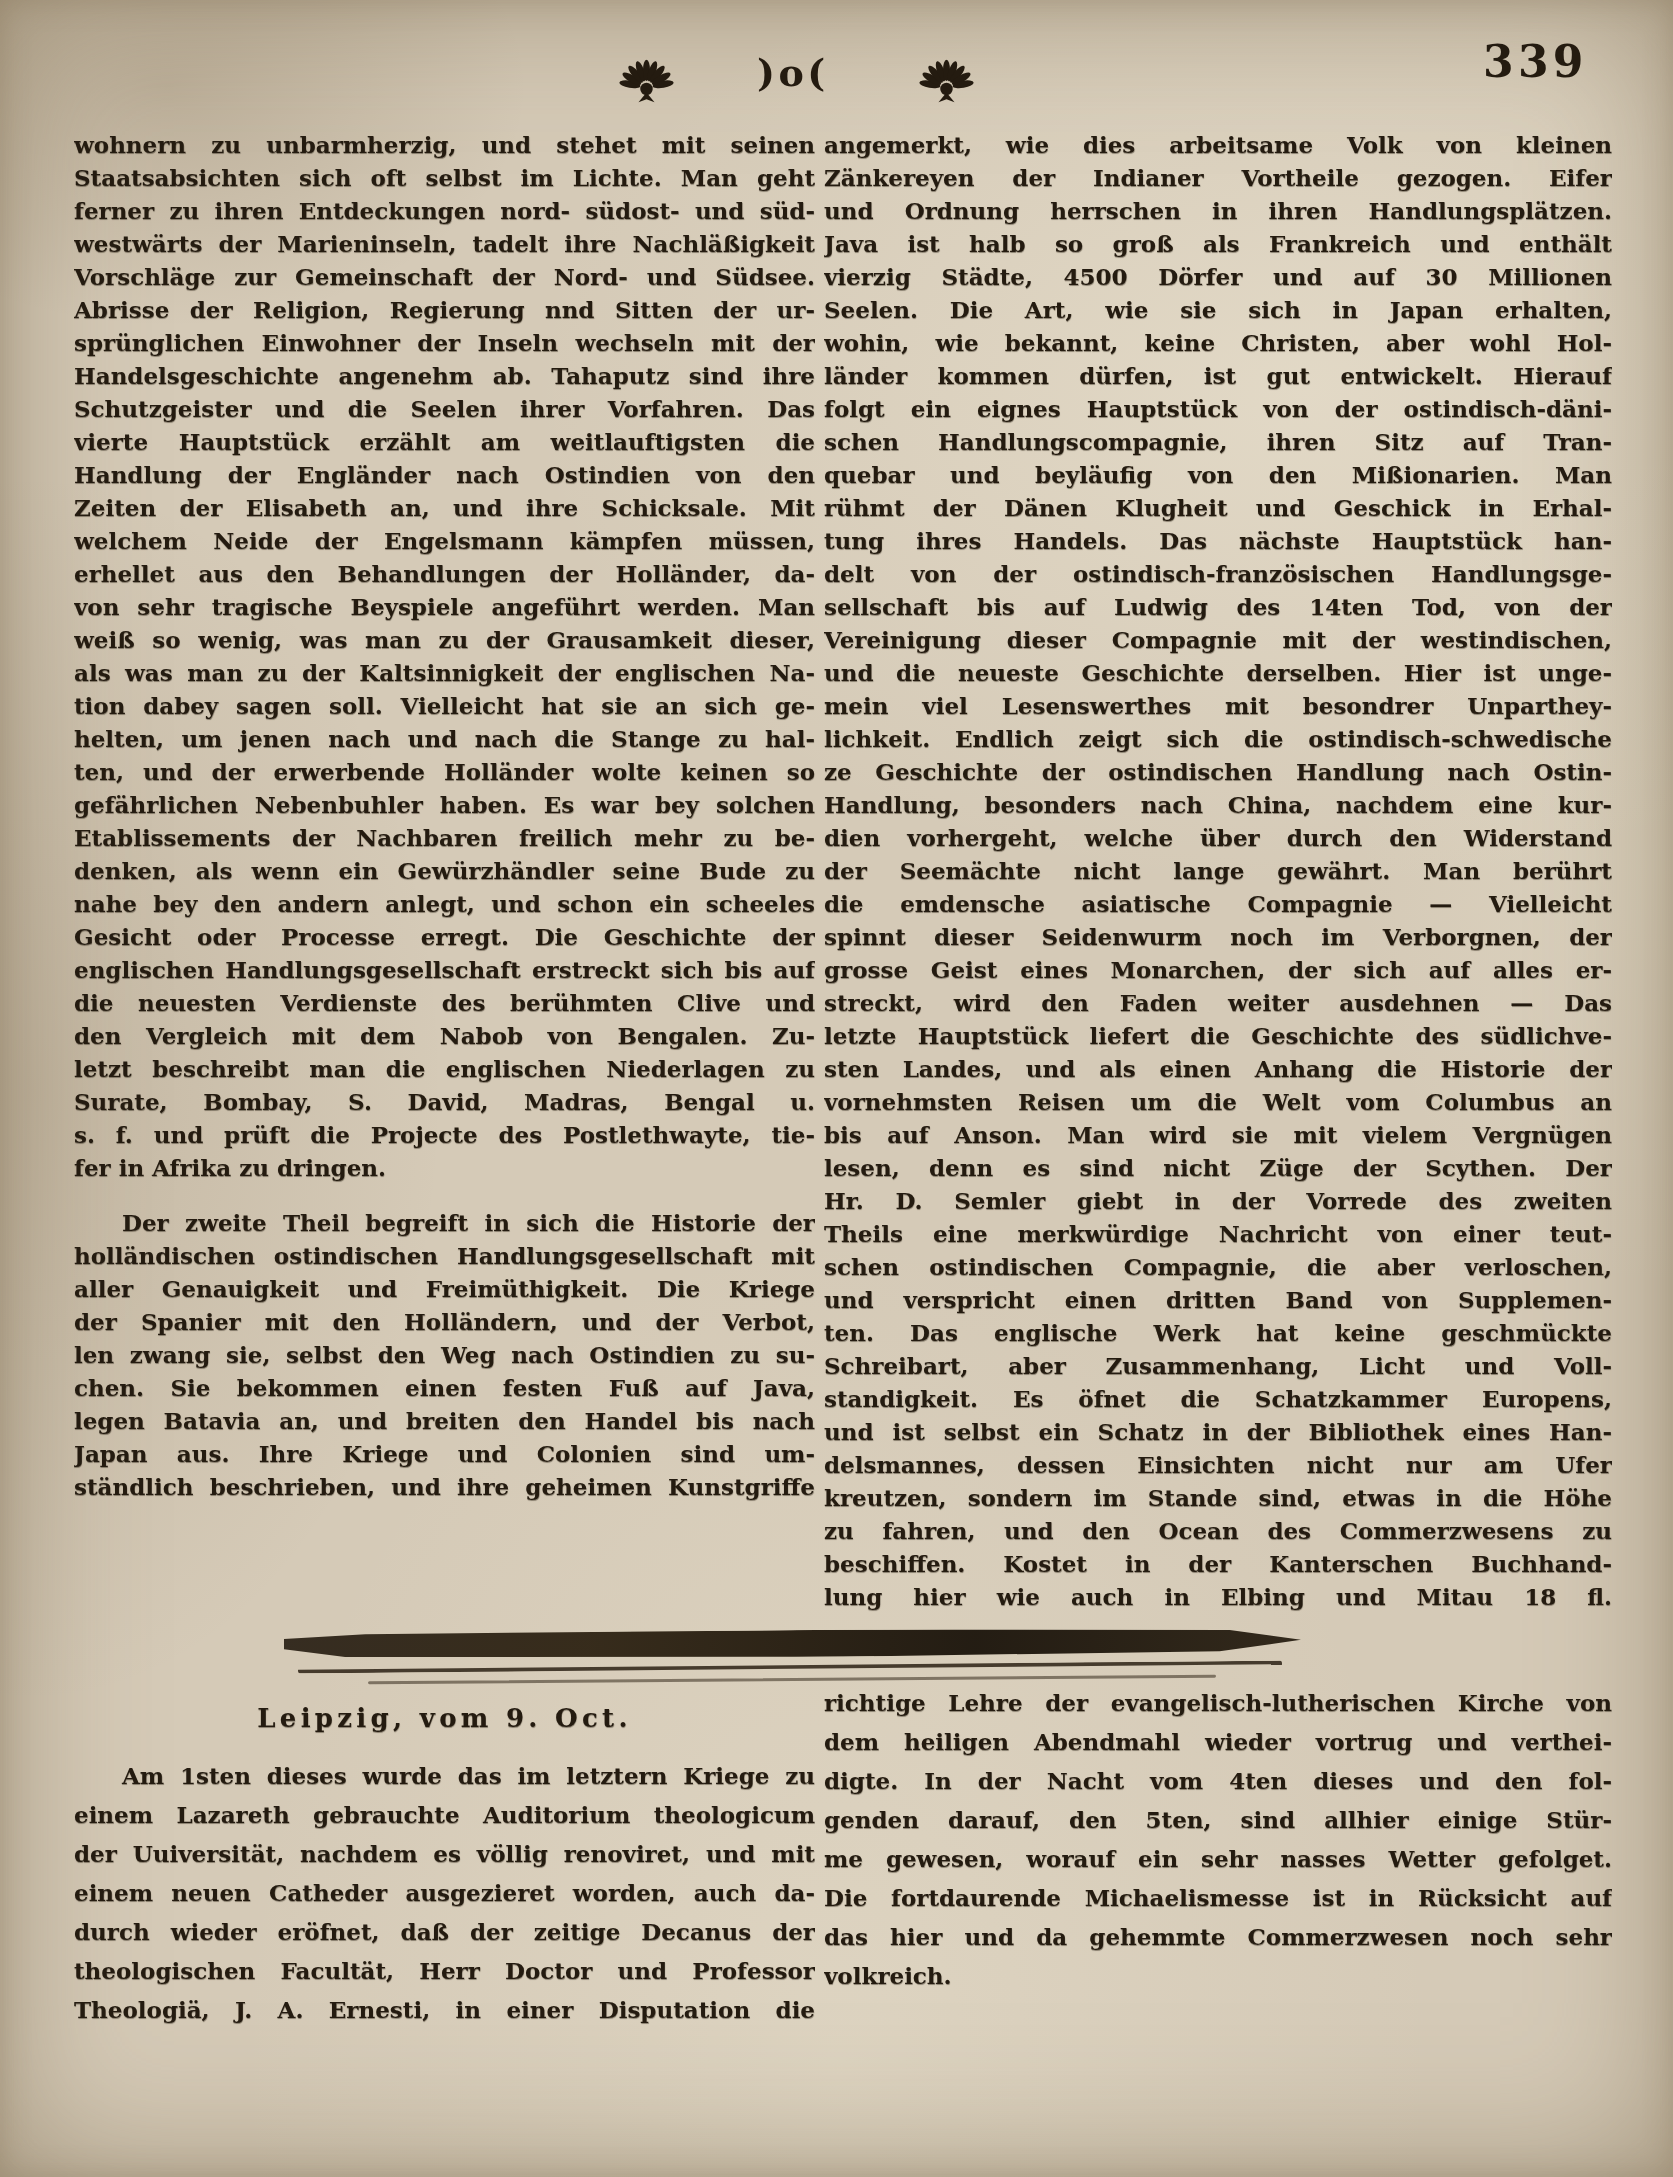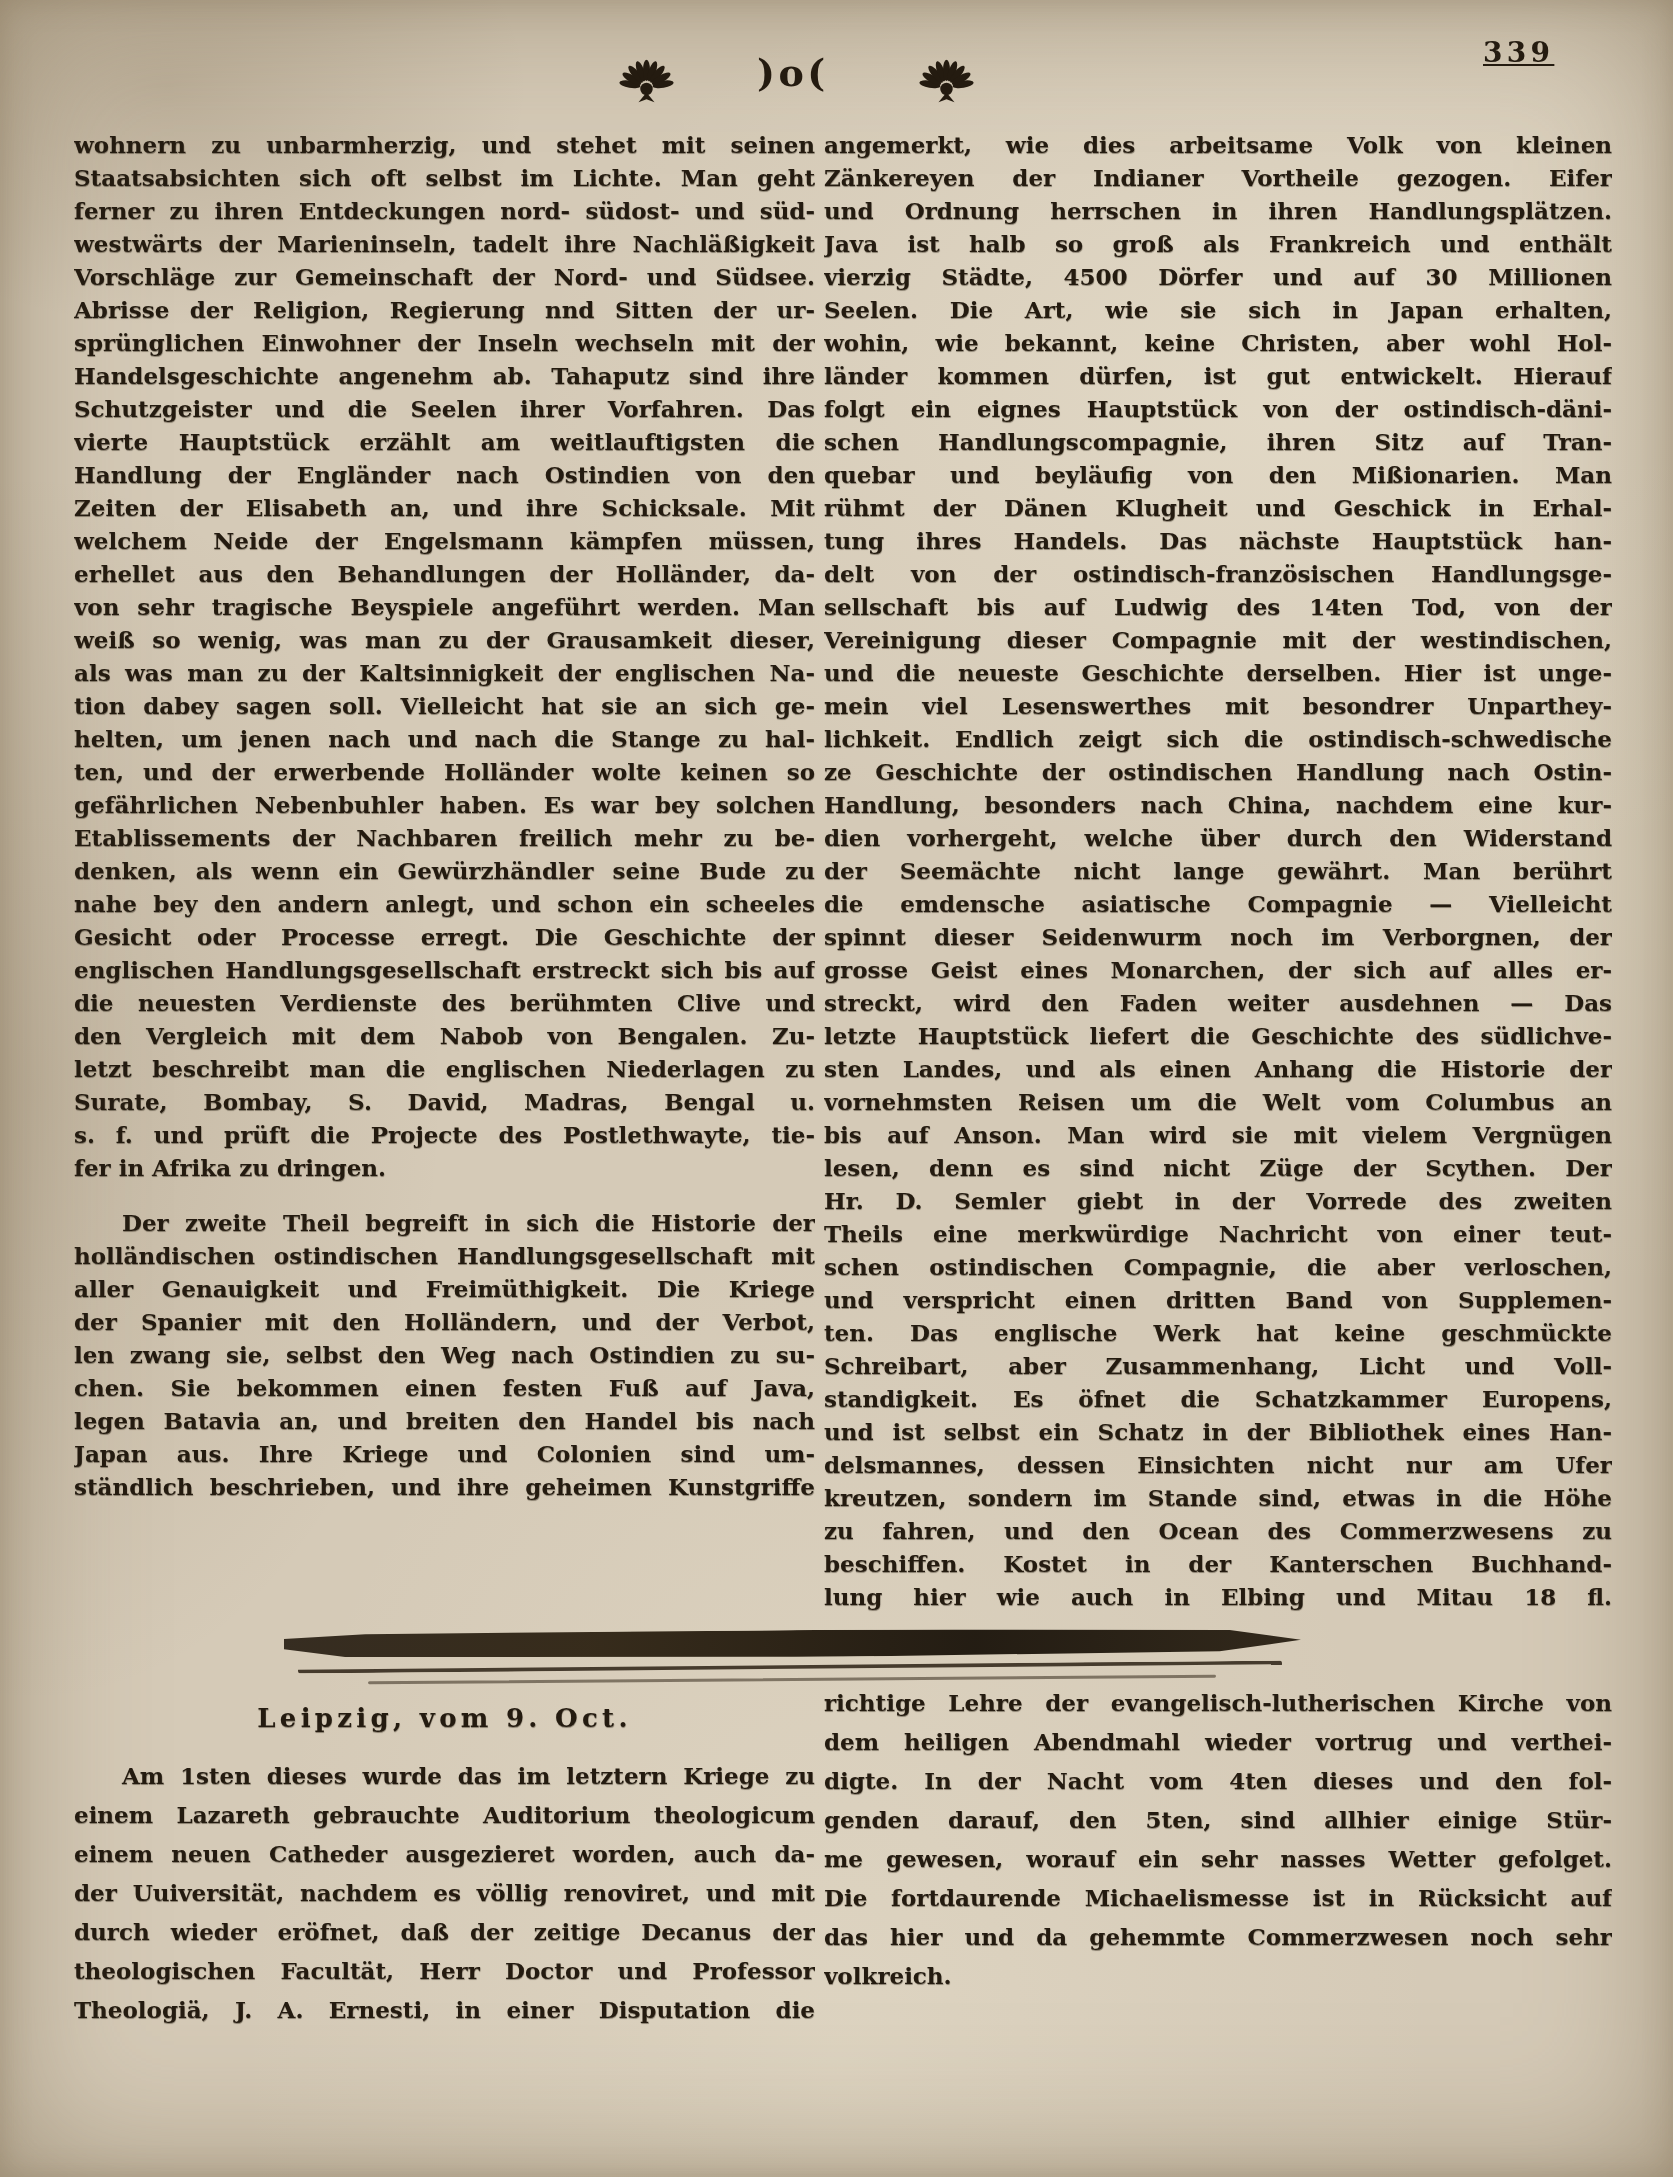--- a/index.html
+++ b/index.html
@@ -16,21 +16,21 @@
       radial-gradient(514px 342px at 10% 4%, rgba(105,85,55,.22), transparent 70%),
       radial-gradient(428px 599px at 99% 40%, rgba(236,229,208,.30), transparent 70%);
     box-shadow: inset 0 0 146px rgba(110,92,62,.50), inset 0 0 31px rgba(120,100,70,.30);
   }
   
   .hdr{position:absolute;top:48px;left:0;width:100%;height:77px;}
   .fleuron{position:absolute;top:8.6px;}
   .fleuron.f1{left:618px;}
   .fleuron.f2{left:918px;}
   .sep{position:absolute;left:757px;top:1.7px;font-size:38px;font-weight:700;letter-spacing:3.4px;color:#241b10;}
-  .folio{position:absolute;left:1483px;top:-12px;font-size:28px;font-weight:700;letter-spacing:4.3px;color:#241b10;text-decoration:underline;}
+  .folio{position:absolute;left:1483px;top:-12px;font-size:44px;font-weight:700;letter-spacing:4.3px;color:#241b10;}
   
   .line{
     text-align:justify;text-align-last:justify;
     font-weight:700;
     text-shadow:0.3px 0.5px 0.7px rgba(43,33,20,.45);
     overflow:hidden;
   }
   .review-col .line{font-size:23px;line-height:33px;height:33px;}
   .news-col .line{font-size:23px;line-height:39px;height:39px;}
   .k-l{text-align-last:left;}
@@ -199,22 +199,22 @@
 
   <div class="div-bar"></div>
   <div class="div-mid"></div>
   <div class="div-thin"></div>
 
   <div class="news-col col-news-left">
     <h2 class="news-heading">Leipzig, vom 9. Oct.</h2>
     <div>
         <div class="line k-i">Am 1sten dieses wurde das im letztern Kriege zu</div>
         <div class="line k-j">einem Lazareth gebrauchte Auditorium theologicum</div>
+        <div class="line k-j">der Uuiversität, nachdem es völlig renoviret, und mit</div>
         <div class="line k-j">einem neuen Catheder ausgezieret worden, auch da-</div>
-        <div class="line k-j">der Uuiversität, nachdem es völlig renoviret, und mit</div>
         <div class="line k-j">durch wieder eröfnet, daß der zeitige Decanus der</div>
         <div class="line k-j">theologischen Facultät, Herr Doctor und Professor</div>
         <div class="line k-j">Theologiä, J. A. Ernesti, in einer Disputation die</div>
       </div>
   </div>
   <div class="news-col col-news-right">
       <div class="line k-j">richtige Lehre der evangelisch-lutherischen Kirche von</div>
       <div class="line k-j">dem heiligen Abendmahl wieder vortrug und verthei-</div>
       <div class="line k-j">digte.  In der Nacht vom 4ten dieses und den fol-</div>
       <div class="line k-j">genden darauf, den 5ten, sind allhier einige Stür-</div>

